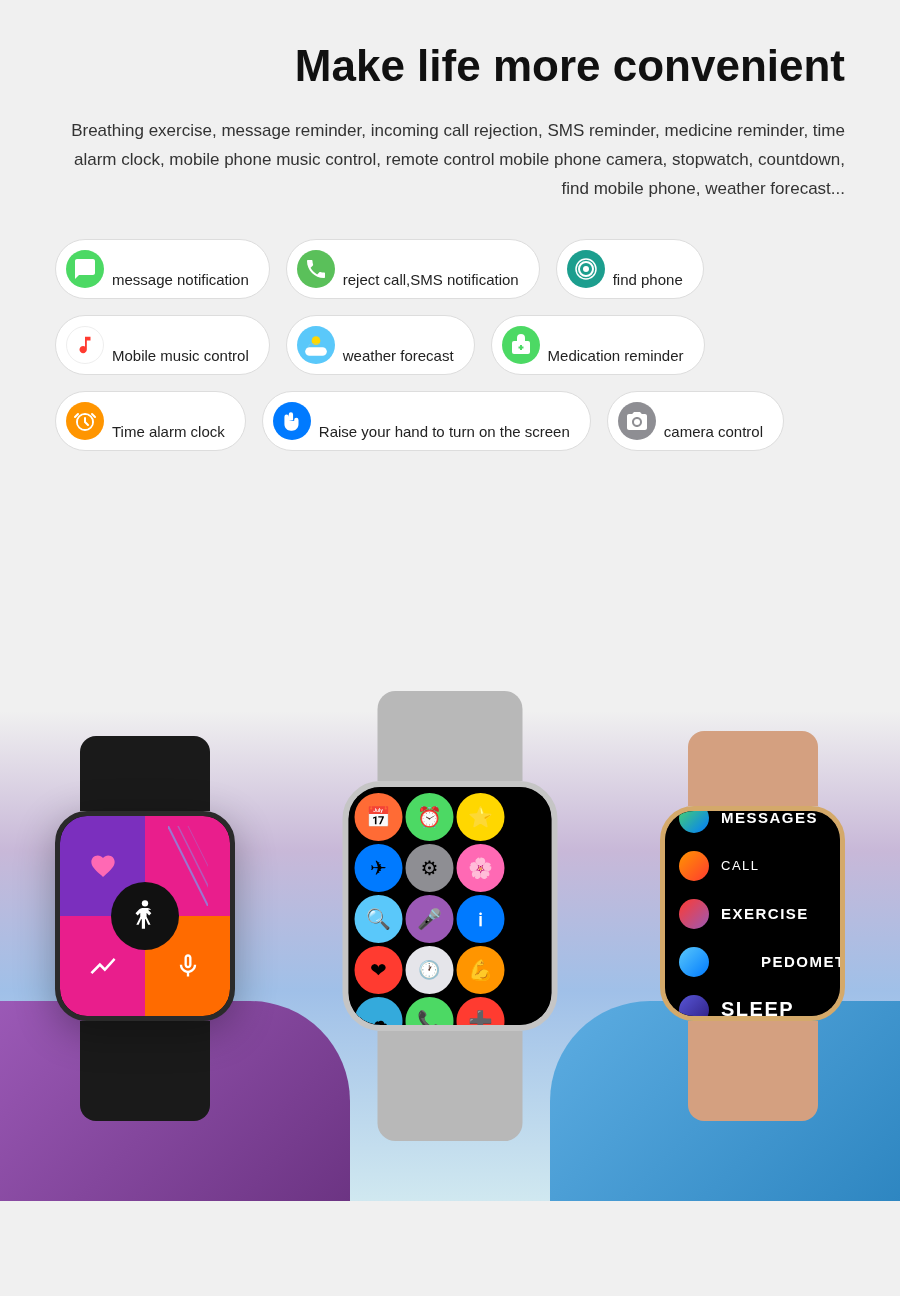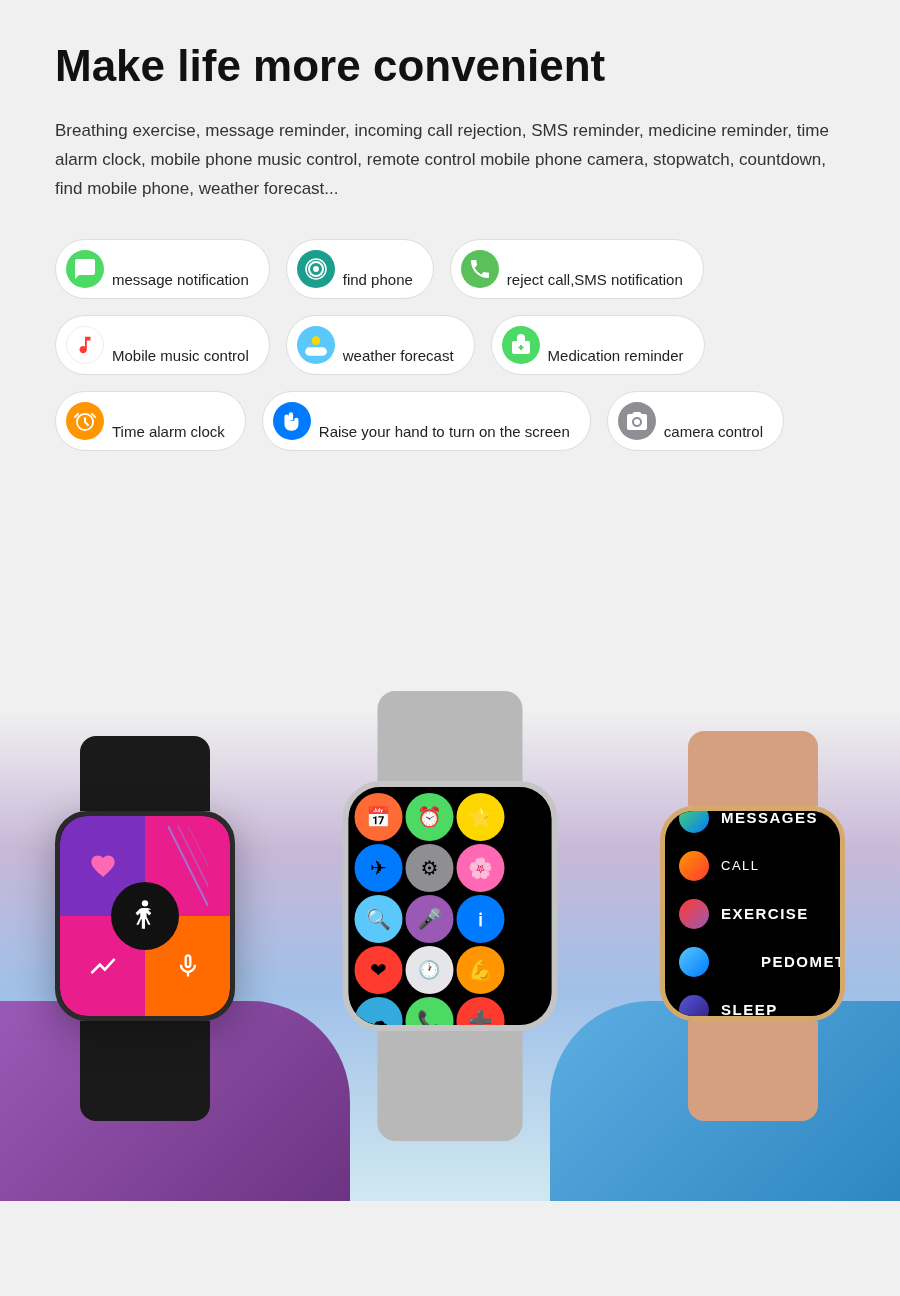--- a/index.html
+++ b/index.html
@@ -7,20 +7,21 @@
       width: 900px;
       min-height: 1296px;
       background: #f0f0f0;
       font-family: -apple-system, BlinkMacSystemFont, 'Segoe UI', Arial, sans-serif;
       overflow-x: hidden;
     }
 
     .page-wrapper {
       width: 900px;
       background: #f0f0f0;
+      text-align: right;
     }
 
     
     .top-section {
       padding: 40px 55px 20px 55px;
     }
 
     .main-title {
       font-size: 44px;
       font-weight: 800;
@@ -220,37 +221,37 @@
         <div class="feature-pill">
           <div class="pill-icon icon-green">
             <svg width="24" height="24" viewBox="0 0 24 24" fill="white">
               <path d="M20 2H4c-1.1 0-2 .9-2 2v18l4-4h14c1.1 0 2-.9 2-2V4c0-1.1-.9-2-2-2z"></path>
             </svg>
           </div>
           <span class="pill-label">message notification</span>
         </div>
 
         <div class="feature-pill">
+          <div class="pill-icon icon-light-green">
+            <svg width="24" height="24" viewBox="0 0 24 24" fill="white">
+              <path d="M6.6 10.8c1.4 2.8 3.8 5.1 6.6 6.6l2.2-2.2c.3-.3.7-.4 1-.2 1.1.4 2.3.6 3.6.6.6 0 1 .4 1 1V20c0 .6-.4 1-1 1-9.4 0-17-7.6-17-17 0-.6.4-1 1-1h3.5c.6 0 1 .4 1 1 0 1.3.2 2.5.6 3.6.1.3 0 .7-.2 1L6.6 10.8z"></path>
+            </svg>
+          </div>
+          <span class="pill-label">reject call,SMS notification</span>
+        </div>
+
+        <div class="feature-pill">
           <div class="pill-icon icon-teal">
             <svg width="24" height="24" viewBox="0 0 24 24" fill="white">
               <circle cx="12" cy="12" r="3"></circle>
               <circle cx="12" cy="12" r="7" fill="none" stroke="white" stroke-width="2"></circle>
               <circle cx="12" cy="12" r="10" fill="none" stroke="white" stroke-width="1.5"></circle>
             </svg>
           </div>
           <span class="pill-label">find phone</span>
-        </div>
-
-        <div class="feature-pill">
-          <div class="pill-icon icon-light-green">
-            <svg width="24" height="24" viewBox="0 0 24 24" fill="white">
-              <path d="M6.6 10.8c1.4 2.8 3.8 5.1 6.6 6.6l2.2-2.2c.3-.3.7-.4 1-.2 1.1.4 2.3.6 3.6.6.6 0 1 .4 1 1V20c0 .6-.4 1-1 1-9.4 0-17-7.6-17-17 0-.6.4-1 1-1h3.5c.6 0 1 .4 1 1 0 1.3.2 2.5.6 3.6.1.3 0 .7-.2 1L6.6 10.8z"></path>
-            </svg>
-          </div>
-          <span class="pill-label">reject call,SMS notification</span>
         </div>
       </div>
 
       <div class="features-row">
         <div class="feature-pill">
           <div class="pill-icon" style="background:#fff; border:1.5px solid #eee;">
             <svg width="22" height="22" viewBox="0 0 24 24" fill="#ff3b30">
               <path d="M12 3v10.55c-.59-.34-1.27-.55-2-.55-2.21 0-4 1.79-4 4s1.79 4 4 4 4-1.79 4-4V7h4V3h-6z"></path>
             </svg>
           </div>
@@ -417,21 +418,21 @@
             <div style="display:flex; align-items:center; gap:12px; padding:8px 0;">
               <div style="width:30px; height:30px; border-radius:50%; background:linear-gradient(135deg, #FF3B30, #9B59B6); flex-shrink:0;"></div>
               <span style="color:white; font-size:15px; font-weight:700; letter-spacing:1.5px;">EXERCISE</span>
             </div>
             <div style="display:flex; align-items:center; gap:12px; padding:8px 0;">
               <div style="width:30px; height:30px; border-radius:50%; background:linear-gradient(135deg, #5AC8FA, #007AFF); flex-shrink:0;"></div>
               <span style="color:white; font-size:15px; font-weight:700; letter-spacing:1.5px;margin-left:40px;">PEDOMETER</span>
             </div>
             <div style="display:flex; align-items:center; gap:12px; padding:8px 0;">
               <div style="width:30px; height:30px; border-radius:50%; background:linear-gradient(135deg, #5856D6, #2C1D80); flex-shrink:0;"></div>
-              <span style="color:white; font-size:15px; font-weight:700; letter-spacing:1.5px;">SLEEP</span>
+              <span style="color:white; font-size:20px; font-weight:700; letter-spacing:1.5px;">SLEEP</span>
             </div>
           </div>
         </div>
         <div style="width:130px; height:100px; border-radius:0 0 16px 16px; background:#d4a080;"></div>
       </div>
     </div>
 
   </div>
 
 </div>

